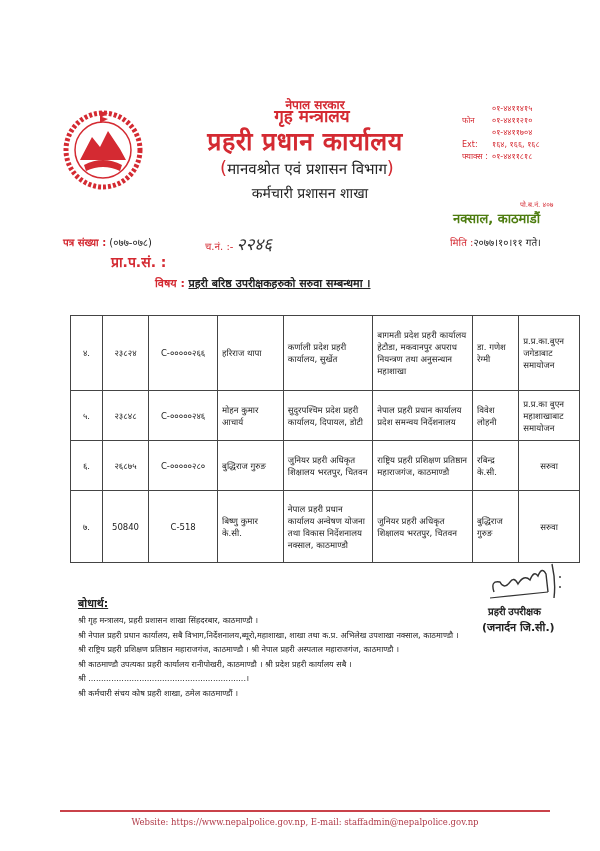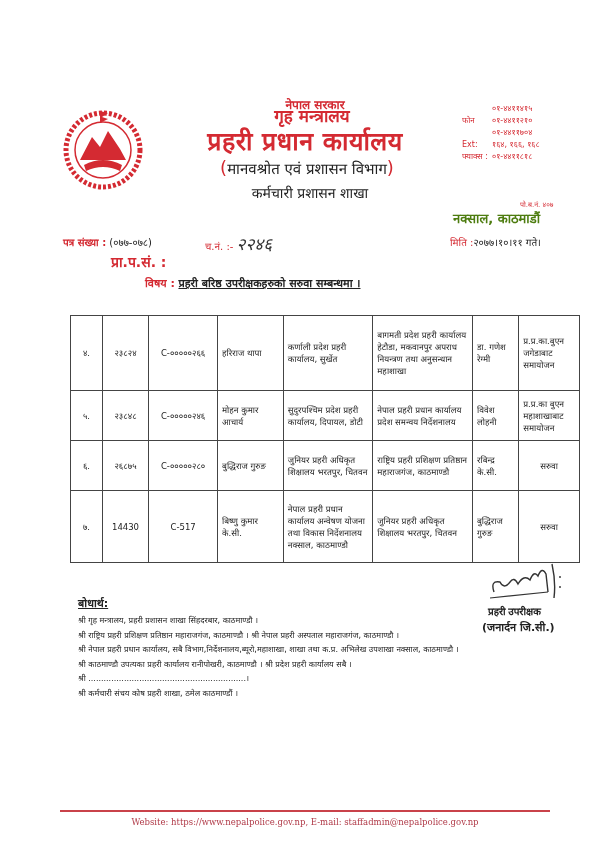--- a/index.html
+++ b/index.html
@@ -18,21 +18,21 @@
   .contact .lbl { display:inline-block; width: 30px; }
   .po { left: 520px; top: 200px; font-size: 7px; color:#d42a32; }
   .addr { left: 453px; top: 209px; font-size: 13px; font-weight: bold; color:#4d7c0f;text-align:center; }
   .ref { left: 63px; top: 235px; font-size: 10px; }
   .ref .k { color:#d42a32; font-weight: bold; }
   .chn { left: 205px; top: 232px; font-size: 10px; }
   .chn .hand { font-family: "DejaVu Serif", serif; font-size: 17px; font-style: italic; color:#333; }
   .date { left: 450px; top: 235px; font-size: 10px; }
   .date .k { color:#d42a32; }
   .pps { left: 63px; top: 252px; font-size: 14px; color:#d42a32; font-weight:bold;margin-left:48px; }
-  .subject { left: 145px; top: 275px; font-size: 11px; }
+  .subject { left: 155px; top: 275px; font-size: 11px; }
   .subject .k { color:#d42a32; font-weight:bold; }
   .subject .v { font-weight: bold; text-decoration: underline; }
   table.transfer { position: absolute; left: 70px; top: 315px; width: 510px; border-collapse: collapse; font-size: 8.5px; }
   table.transfer td { border: 1px solid #444; padding: 3px 4px; vertical-align: middle; line-height: 12px; }
   td.c-sn { width: 22px; text-align:center; }
   td.c-id { width: 36px; text-align:center; }
   td.c-code { width: 58px; text-align:center; }
   td.c-name { width: 55px; }
   td.c-from { width: 78px; }
   td.c-to { width: 88px; }
@@ -120,42 +120,42 @@
       <td class="c-id">२६८७५</td>
       <td class="c-code">C-०००००२८०</td>
       <td class="c-name">बुद्धिराज गुरुङ</td>
       <td class="c-from">जुनियर प्रहरी अधिकृत शिक्षालय भरतपुर, चितवन</td>
       <td class="c-to">राष्ट्रिय प्रहरी प्रशिक्षण प्रतिष्ठान महाराजगंज, काठमाण्डौ</td>
       <td class="c-rep">रबिन्द्र के.सी.</td>
       <td class="c-rem" style="text-align:center">सरुवा</td>
     </tr>
     <tr style="height:72px;">
       <td class="c-sn">७.</td>
-      <td class="c-id">14430</td>
-      <td class="c-code">C-517</td>
+      <td class="c-id">50840</td>
+      <td class="c-code">C-518</td>
       <td class="c-name">बिष्णु कुमार के.सी.</td>
       <td class="c-from">नेपाल प्रहरी प्रधान कार्यालय अन्वेषण योजना तथा विकास निर्देशनालय नक्साल, काठमाण्डौ</td>
       <td class="c-to">जुनियर प्रहरी अधिकृत शिक्षालय भरतपुर, चितवन</td>
       <td class="c-rep">बुद्धिराज गुरुङ</td>
       <td class="c-rem" style="text-align:center">सरुवा</td>
     </tr>
   </tbody>
 </table>
 
 <svg class="abs sign" viewBox="0 0 90 40">
   <path d="M8 30 Q4 18 14 20 Q18 28 24 20 Q28 14 32 22 Q38 12 44 18 Q48 8 52 14 Q56 4 60 12 L62 30 M66 2 Q70 20 68 36 M74 14 L74 16 M74 24 L74 26" fill="none" stroke="#333" stroke-width="1.4"></path>
   <path d="M4 36 L62 30" stroke="#333" stroke-width="1.2"></path>
 </svg>
 <div class="abs sig-title">प्रहरी उपरीक्षक</div>
 <div class="abs sig-name">(जनार्दन जि.सी.)</div>
 
 <div class="abs bodh">बोधार्थ:</div>
 <div class="abs cc">
   <div>श्री गृह मन्त्रालय, प्रहरी प्रशासन शाखा सिंहदरबार, काठमाण्डौ ।</div>
+  <div>श्री नेपाल प्रहरी प्रधान कार्यालय, सबै विभाग,निर्देशनालय,ब्यूरो,महाशाखा, शाखा तथा क.प्र. अभिलेख उपशाखा नक्साल, काठमाण्डौ ।</div>
   <div>श्री राष्ट्रिय प्रहरी प्रशिक्षण प्रतिष्ठान महाराजगंज, काठमाण्डौ । श्री नेपाल प्रहरी अस्पताल महाराजगंज, काठमाण्डौ ।</div>
-  <div>श्री नेपाल प्रहरी प्रधान कार्यालय, सबै विभाग,निर्देशनालय,ब्यूरो,महाशाखा, शाखा तथा क.प्र. अभिलेख उपशाखा नक्साल, काठमाण्डौ ।</div>
   <div>श्री काठमाण्डौ उपत्यका प्रहरी कार्यालय रानीपोखरी, काठमाण्डौ । श्री प्रदेश प्रहरी कार्यालय सबै ।</div>
   <div>श्री ..............................................................।</div>
   <div>श्री कर्मचारी संचय कोष प्रहरी शाखा, ठमेल काठमाण्डौं ।</div>
 </div>
 
 <div class="abs rule"></div>
 <div class="abs footer">Website: https://www.nepalpolice.gov.np, E-mail: staffadmin@nepalpolice.gov.np</div>
 
 </body></html>

